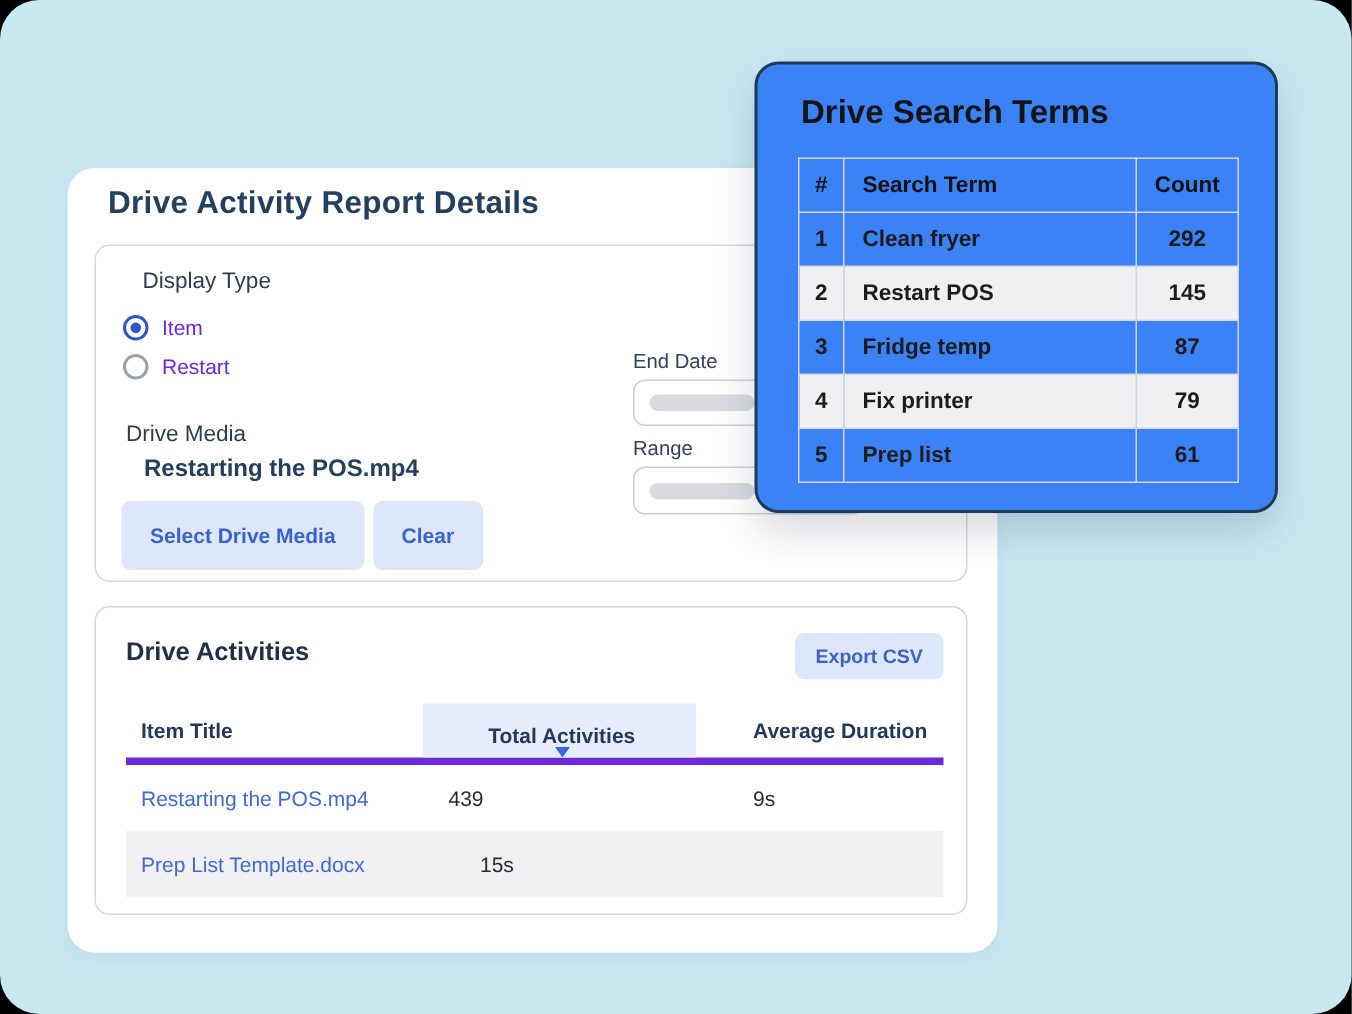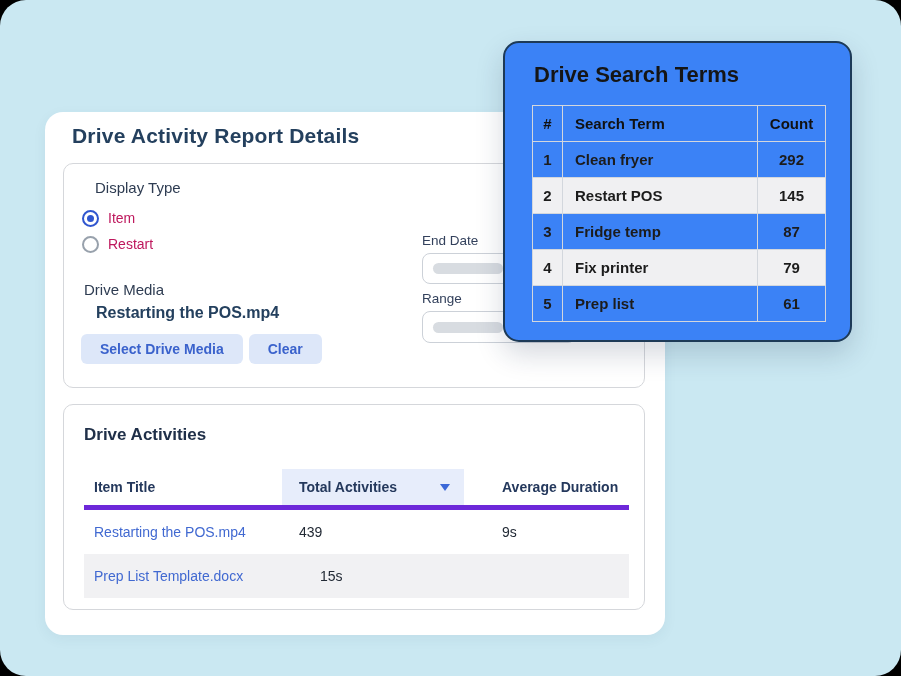--- a/index.html
+++ b/index.html
@@ -22,27 +22,27 @@
   .field-label { font-size:15px; color:#2e3c52; }
 
   
   .radio-row { position:absolute; left:18px; display:flex; align-items:center; gap:9px;
                height:20px; cursor:pointer; }
   .radio-circle { width:17px; height:17px; border-radius:50%; background:#fff;
                   border:2px solid #98a1ac; flex:0 0 auto; position:relative; }
   .radio-row.selected .radio-circle { border-color:#3056cf; }
   .radio-row.selected .radio-circle::after { content:""; position:absolute; left:3px; top:3px;
                   width:7px; height:7px; border-radius:50%; background:#3056cf; }
-  .radio-label { font-size:14px; color:#be185d; }
+  .radio-label { font-size:14px; color:#6d28d9; }
 
   .media-value { position:absolute; left:32px; top:140px; font-size:16px; font-weight:700;
                  color:#24405e; }
   .btn-row { position:absolute; left:17px; top:170px; display:flex; gap:6px; }
   .soft-btn { border:none; background:#dde7f9; color:#3a62cc; font-weight:700;
-              font-size:14px; height:30px; border-radius:6px; padding:0 19px;
+              font-size:14px; height:46px; border-radius:6px; padding:0 19px;
               font-family:inherit; cursor:pointer; }
 
   
   .date-group { position:absolute; left:358px; width:154px; }
   .date-label { font-size:13.5px; color:#33415c; margin-bottom:5px; }
   .date-input { width:154px; height:31px; background:#fff; border:1.5px solid #ccd1d8;
                 border-radius:8px; display:flex; align-items:center; padding:0 10px; }
   .skeleton-pill { width:70px; height:11px; border-radius:6px; background:#d8dce1; }
 
   
@@ -51,21 +51,21 @@
   .export-btn { position:absolute; left:466px; top:17px; width:99px; height:31px;
                 border:none; background:#dde7f9; color:#3a62cc; font-weight:700;
                 font-size:13px; border-radius:6px; font-family:inherit; cursor:pointer; }
   .act-table { position:absolute; left:20px; top:64px; width:545px; }
   .act-header { display:flex; align-items:stretch; height:41px;
                 border-bottom:5px solid #6d28d9; font-size:14px; font-weight:700;
                 color:#24385c; }
   .col1 { width:198px; padding-left:10px; display:flex; align-items:center; }
   .col2 { width:182px; padding-left:17px; display:flex; align-items:center; }
   .col3 { flex:1; padding-left:38px; display:flex; align-items:center; }
-  .act-header .col2 { background:#e7edfb; justify-content:space-between; padding-right:14px; }
+  .act-header .col2 { background:#e7edfb; justify-content:flex-end; padding-right:14px;flex-direction:column; }
   .sort-caret { width:0; height:0; border-left:5.5px solid transparent;
                 border-right:5.5px solid transparent; border-top:7px solid #3b68d8; }
   .act-row { display:flex; align-items:stretch; height:44px; font-size:14px; color:#222a35; }
   .act-row.stripe { background:#f1f1f3; }
   .item-link { color:#4169d1; cursor:pointer; text-decoration:none; }
 
   
   .search-card { position:absolute; left:503px; top:41px; width:349px; height:301px;
                  background:#3b82f6; border:2.5px solid #1d3a57; border-radius:16px;
                  box-shadow:0 12px 28px rgba(20,40,70,.18); }
@@ -118,20 +118,21 @@
       <div class="date-group" style="top:69px;">
         <div class="date-label">End Date</div>
         <div class="date-input">
           <span class="skeleton-pill"></span>
         </div>
       </div>
     </div>
 
     <div class="section activities-section">
       <div class="activities-title">Drive Activities</div>
+      <button class="export-btn">Export CSV</button>
 
       <div class="act-table">
         <div class="act-header">
           <div class="col1">Item Title</div>
           <div class="col2">
             <span>Total Activities</span>
             <span class="sort-caret"></span>
           </div>
           <div class="col3">Average Duration</div>
         </div>

